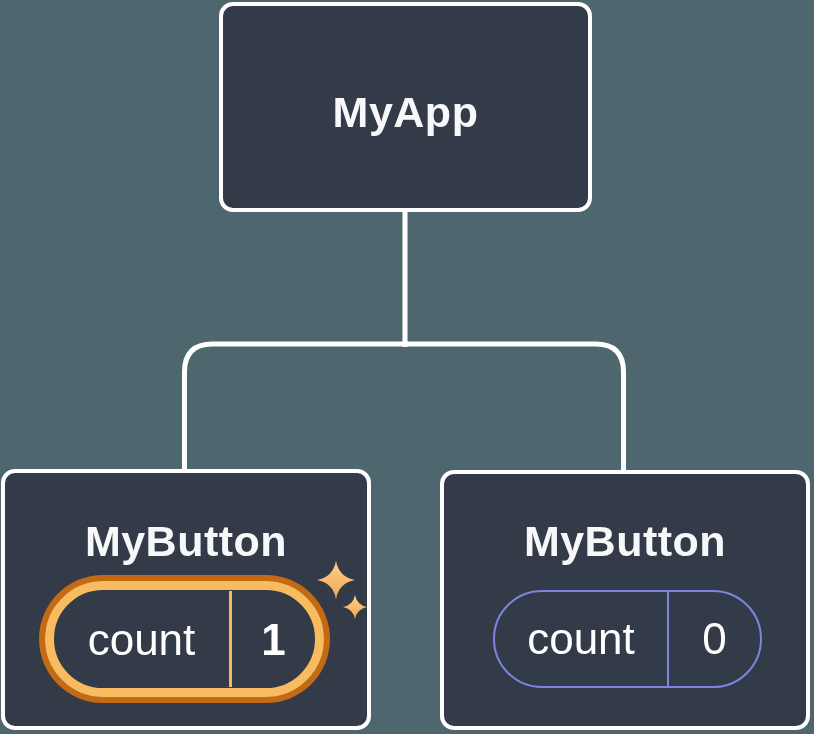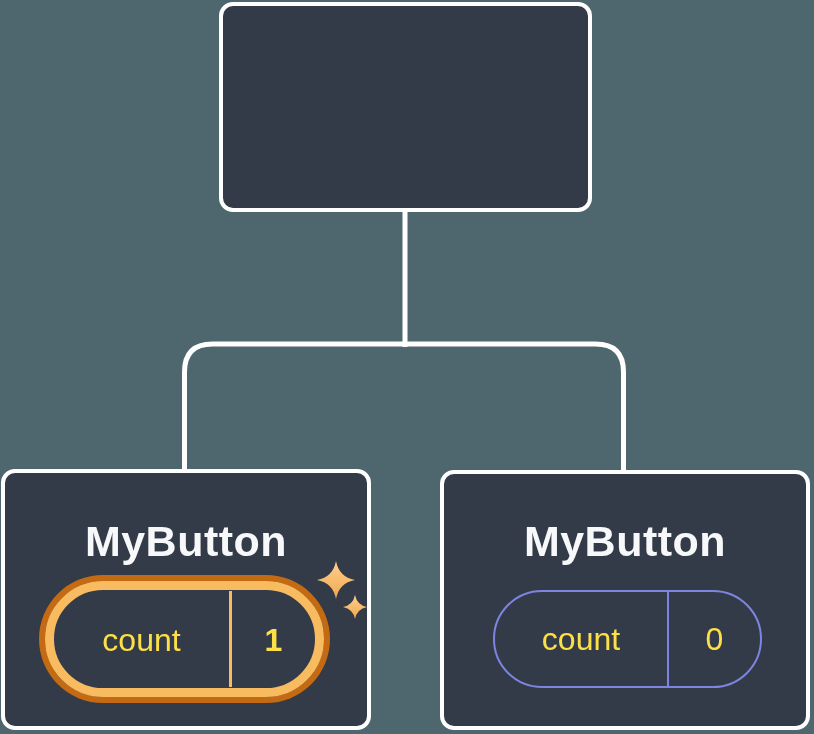--- a/index.html
+++ b/index.html
@@ -78,22 +78,22 @@
     left: 667px; top: 592px;
     width: 2px; height: 94px;
     background: #7d85e0;
   }
 
   .state-text {
     position: absolute;
     display: flex;
     align-items: center;
     justify-content: center;
-    color: #fde047;
-    font-size: 32px;
+    color: #ffffff;
+    font-size: 44px;
     font-weight: 400;
     white-space: nowrap;
   }
   #state-key-left    { left: 54px;  top: 612px; width: 175px; height: 56px; }
   #state-value-left  { left: 232px; top: 612px; width: 83px;  height: 56px; font-weight: 700; }
   #state-key-right   { left: 495px; top: 611px; width: 172px; height: 56px; }
   #state-value-right { left: 669px; top: 611px; width: 91px;  height: 56px; }
 
   #sparkle-svg {
     position: absolute;
@@ -108,20 +108,21 @@
 
   <svg id="connector-svg" viewBox="0 0 814 734" xmlns="http://www.w3.org/2000/svg">
     <path d="M 405 210 V 347" stroke="#ffffff" stroke-width="5" fill="none"></path>
     <path d="M 184.5 471 V 372 Q 184.5 344 212.5 344 H 595.5 Q 623.5 344 623.5 372 V 471" stroke="#ffffff" stroke-width="5" fill="none"></path>
   </svg>
 
   <div class="tree-node" id="root-node"></div>
   <div class="tree-node" id="child-node-left"></div>
   <div class="tree-node" id="child-node-right"></div>
 
+  <div class="node-label" id="root-label">MyApp</div>
   <div class="node-label" id="child-left-label">MyButton</div>
   <div class="node-label" id="child-right-label">MyButton</div>
 
   <div id="state-pill-left"></div>
   <div id="state-divider-left"></div>
   <div class="state-text" id="state-key-left">count</div>
   <div class="state-text" id="state-value-left">1</div>
 
   <div id="state-pill-right"></div>
   <div id="state-divider-right"></div>

